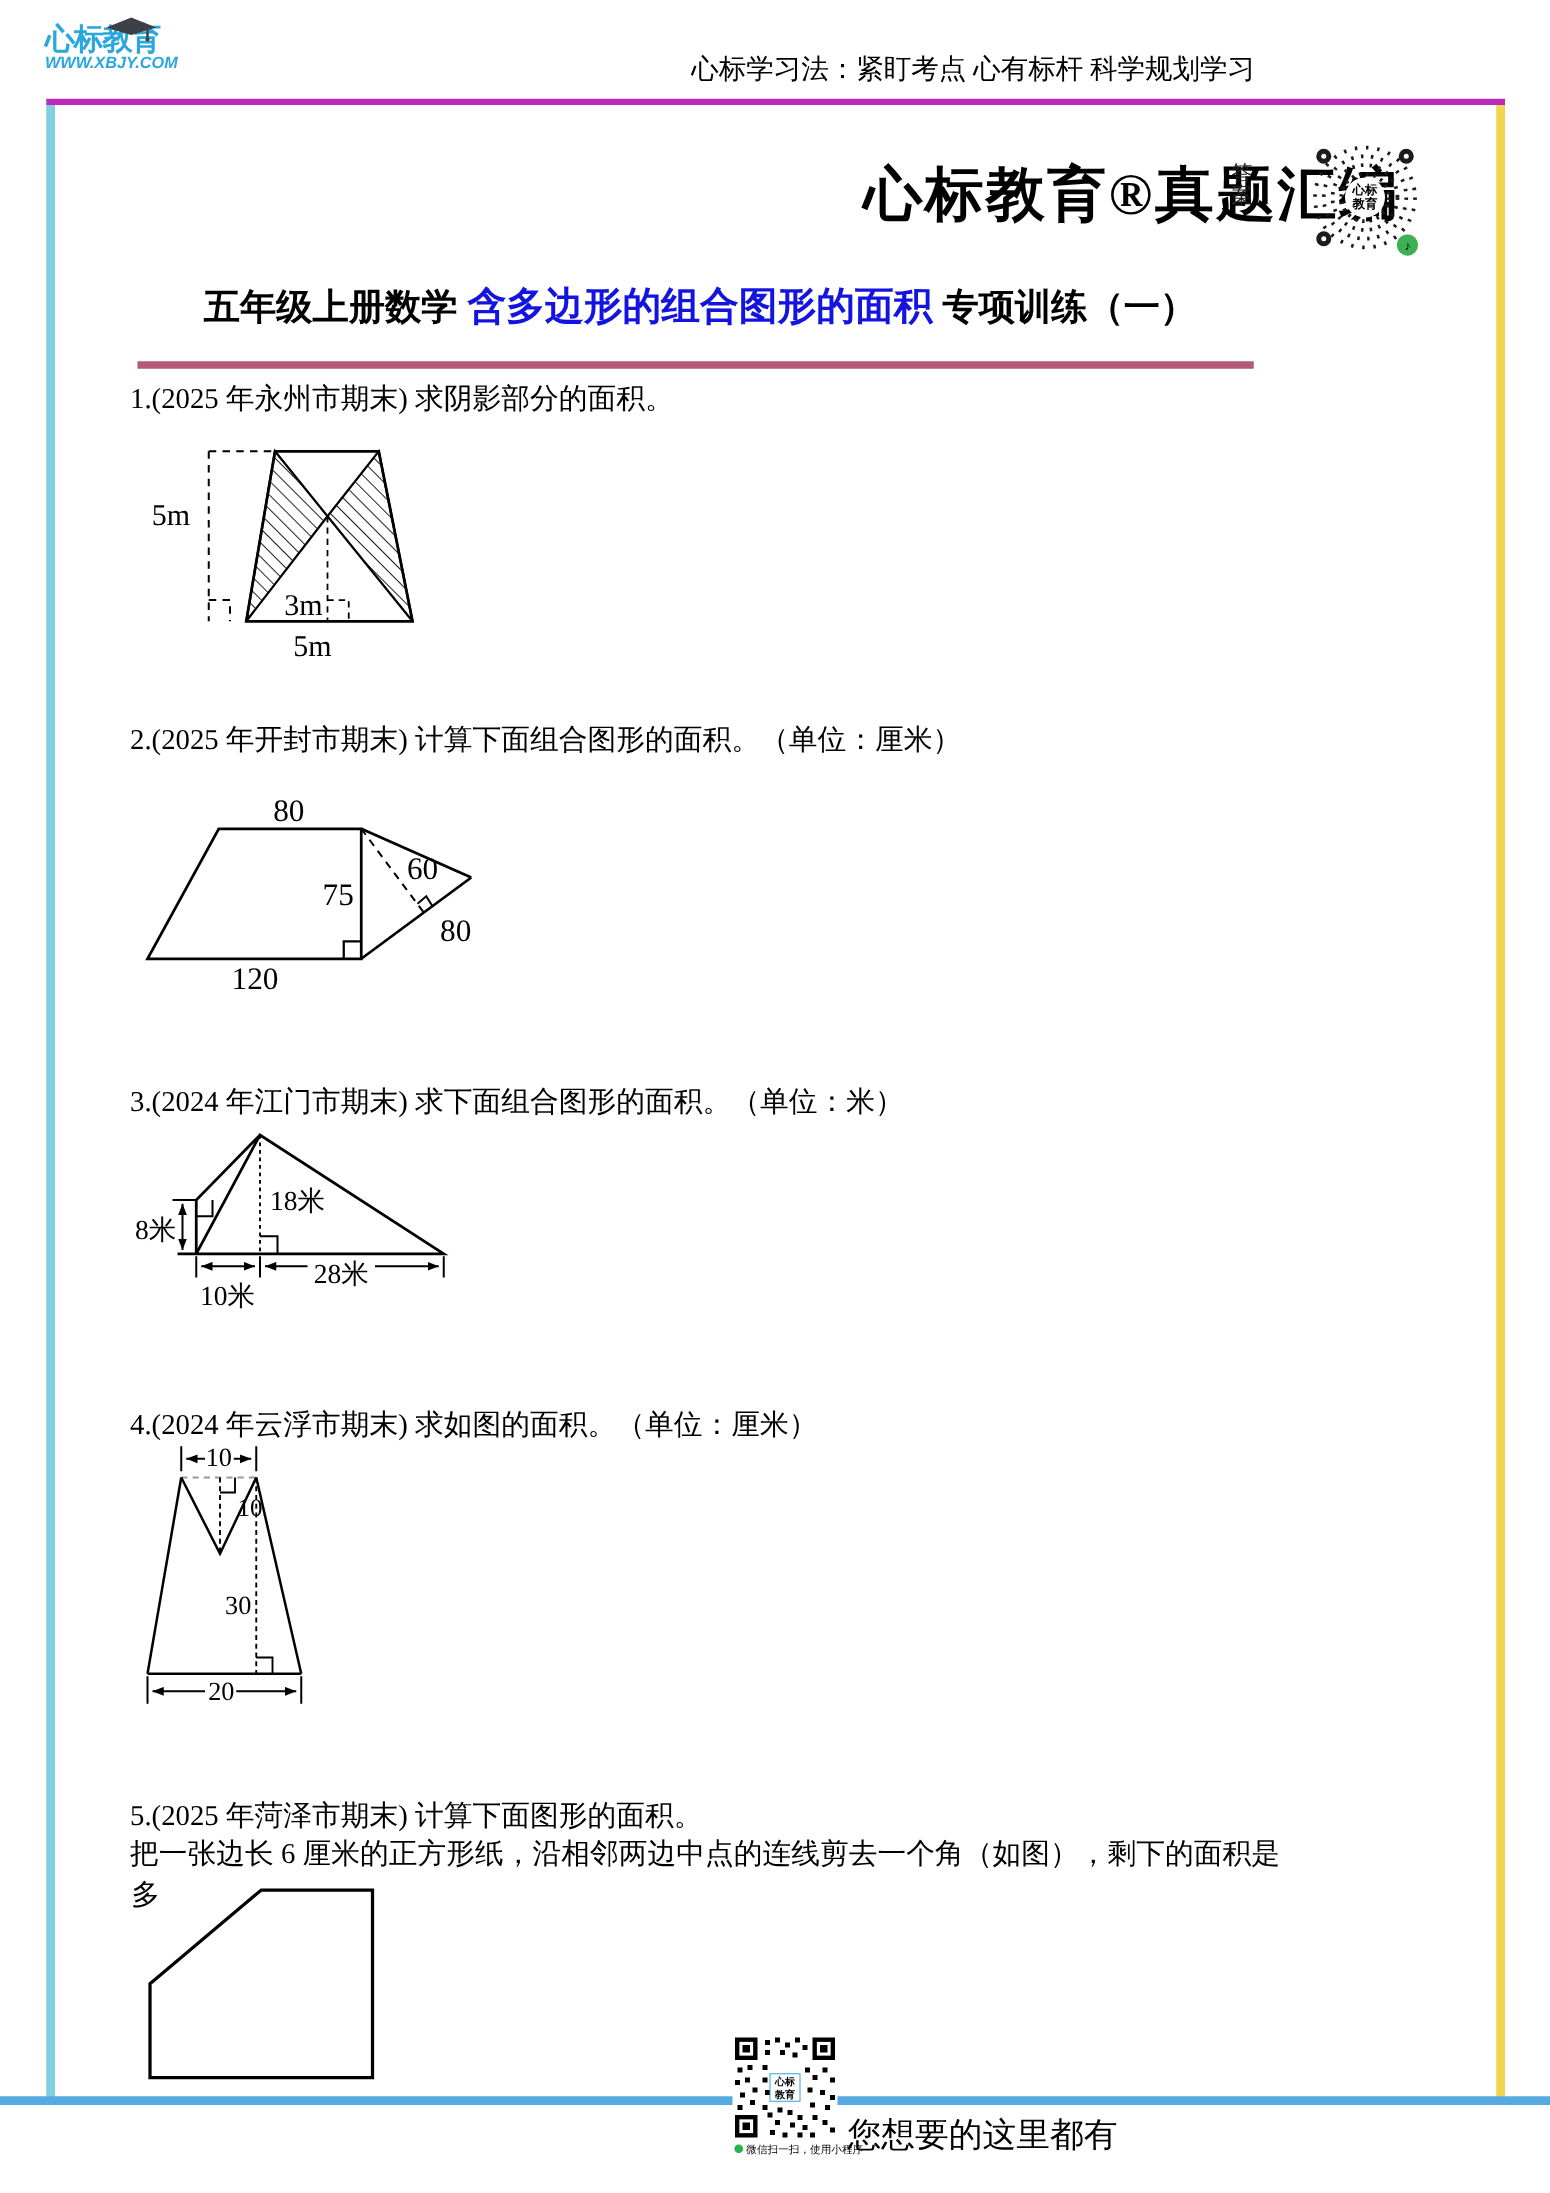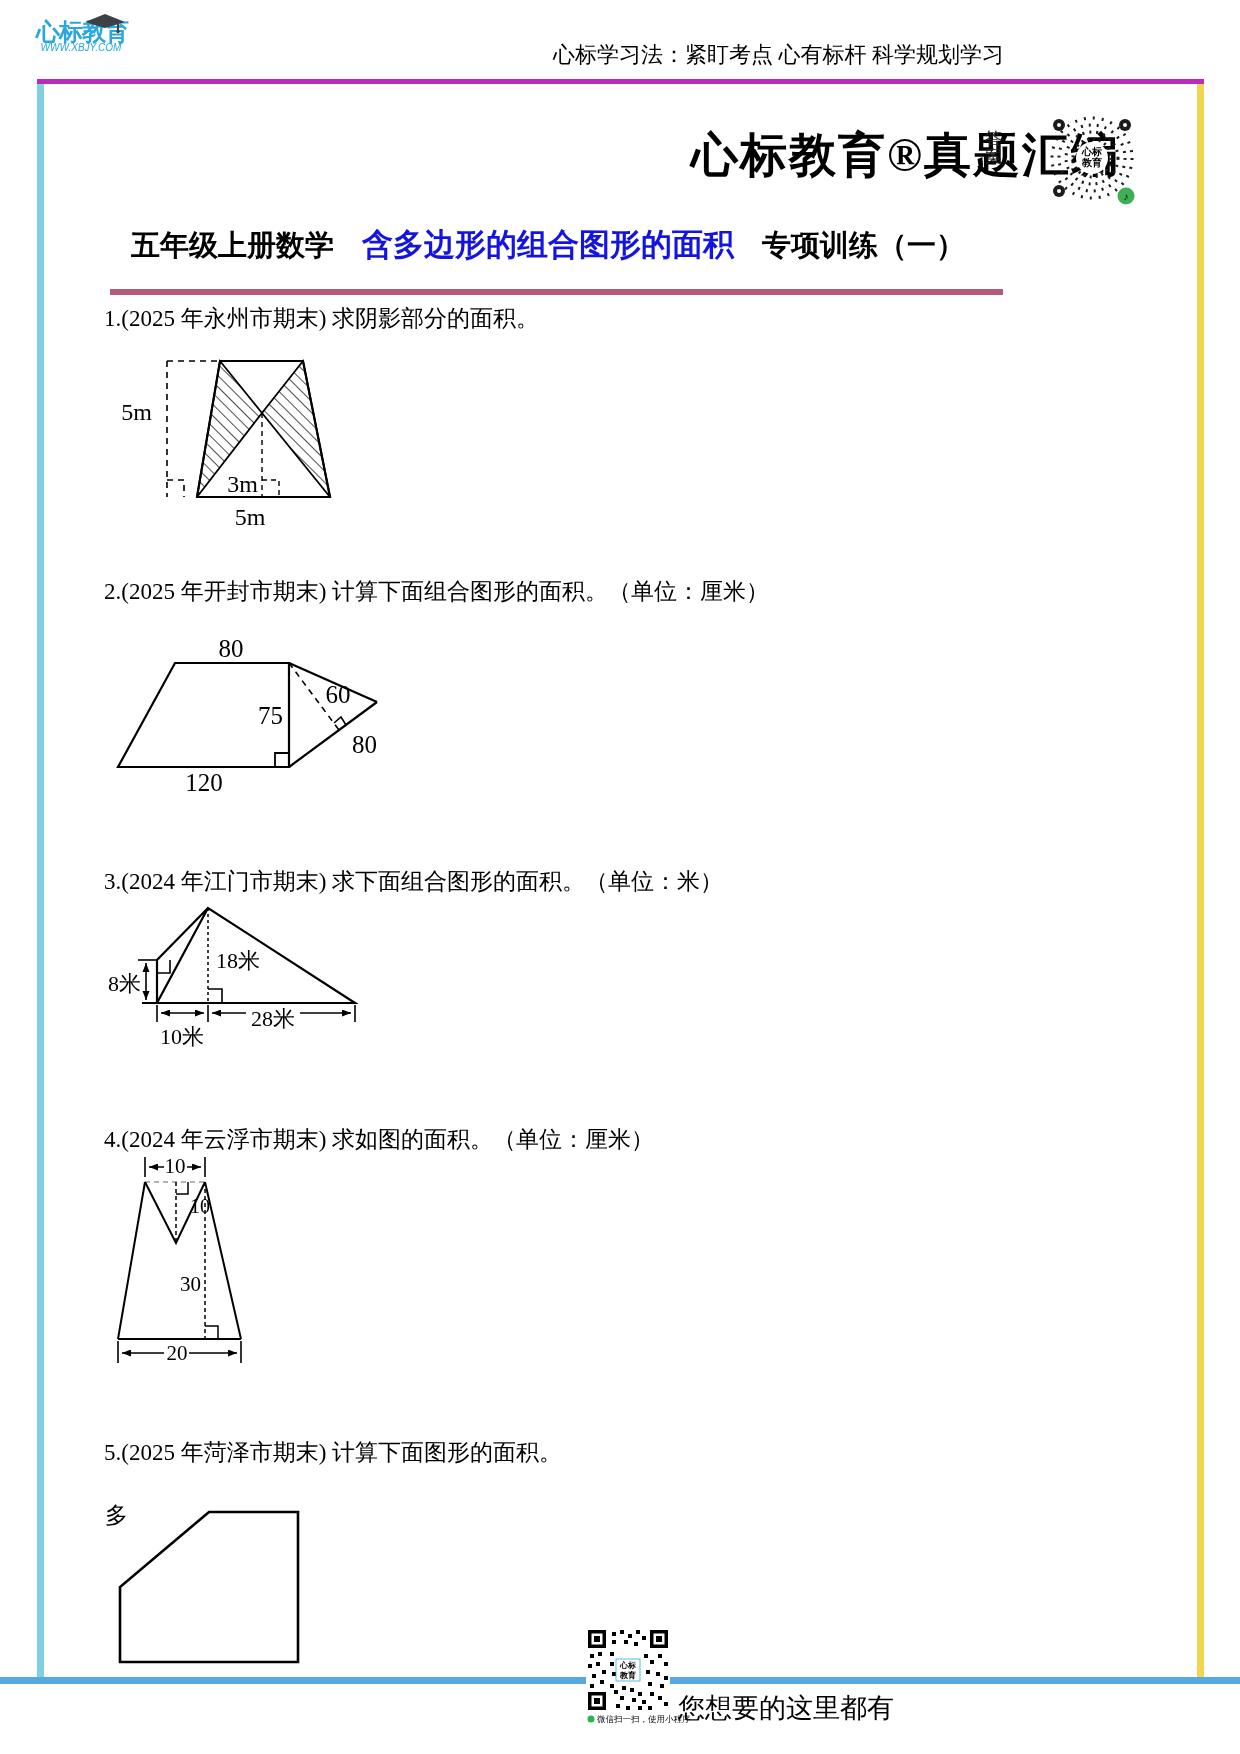--- a/index.html
+++ b/index.html
@@ -1,27 +1,27 @@
 <!DOCTYPE html>
 <html><head>
 <meta charset="utf-8">
 <style>
   html,body{margin:0;padding:0;background:#fff;}
   .page{position:relative;width:1240px;height:1754px;background:#fff;overflow:hidden;
         font-family:"Liberation Serif",serif;color:#000;}
   .abs{position:absolute;}
   .logo-text{font-family:"Liberation Sans",sans-serif;font-weight:bold;font-size:24px;
              color:#2aa7dc;letter-spacing:-1px;line-height:1;}
-  .logo-url{font-family:"Liberation Sans",sans-serif;font-style:italic;font-weight:normal;
-            font-size:10px;color:#2aa7dc;text-align:center;margin-top:-2px;padding-right:2px;}
+  .logo-url{font-family:"Liberation Sans",sans-serif;font-style:italic;font-weight:bold;
+            font-size:13px;color:#2aa7dc;text-align:left;margin-top:-2px;padding-right:2px;}
   .slogan{font-size:22px;white-space:nowrap;}
   .rule{position:absolute;}
   .title{font-size:47px;font-weight:bold;text-align:right;letter-spacing:2px;white-space:nowrap;}
   .answer-label{writing-mode:vertical-rl;font-size:17px;letter-spacing:16px;color:#222;}
-  .subtitle{display:flex;justify-content:center;align-items:baseline;gap:28px;white-space:nowrap;}
+  .subtitle{display:flex;justify-content:center;align-items:baseline;gap:8px;white-space:nowrap;margin-left:12px;}
   .subtitle .black{font-size:29px;font-weight:bold;}
   .subtitle .blue{font-family:"Liberation Sans",sans-serif;font-size:31px;font-weight:bold;}
   .ptext{font-size:23px;white-space:nowrap;}
   .footer-text{font-family:"Liberation Sans",sans-serif;font-size:27px;white-space:nowrap;}
   svg text{font-family:"Liberation Serif",serif;fill:#000;}
   svg{overflow:visible;}
 </style>
 </head>
 <body>
 
@@ -188,20 +188,21 @@
     <g stroke="#000" stroke-width="1.6">
       <line x1="118" y1="1341" x2="118" y2="1363"></line>
       <line x1="241" y1="1341" x2="241" y2="1363"></line>
       <line x1="122" y1="1353" x2="237" y2="1353" marker-start="url(#aS4)" marker-end="url(#aE4)"></line>
     </g>
     <rect x="164" y="1342" width="25" height="20" fill="#fff"></rect>
     <text x="177" y="1360" text-anchor="middle" font-size="21">20</text>
   </svg>
 
   <div class="abs ptext" style="left:104px;top:1437px;">5.(2025 年菏泽市期末) 计算下面图形的面积。</div>
+  <div class="abs ptext" style="left:104px;top:1467px;">把一张边长 6 厘米的正方形纸，沿相邻两边中点的连线剪去一个角（如图），剩下的面积是</div>
   <div class="abs ptext" style="left:105px;top:1500px;">多</div>
 
   <svg class="abs" style="left:110px;top:1505px;" width="200" height="165" viewBox="110 1505 200 165">
     <path d="M209,1512 L298,1512 L298,1662 L120,1662 L120,1587 Z" fill="#fff" stroke="#000" stroke-width="2.6"></path>
   </svg>
 
   <div class="rule" style="left:0px;top:1677px;width:1240px;height:7px;background:#57a9e1;"></div>
 
   <div class="abs footer-text" style="left:678px;top:1690px;">您想要的这里都有</div>
 

